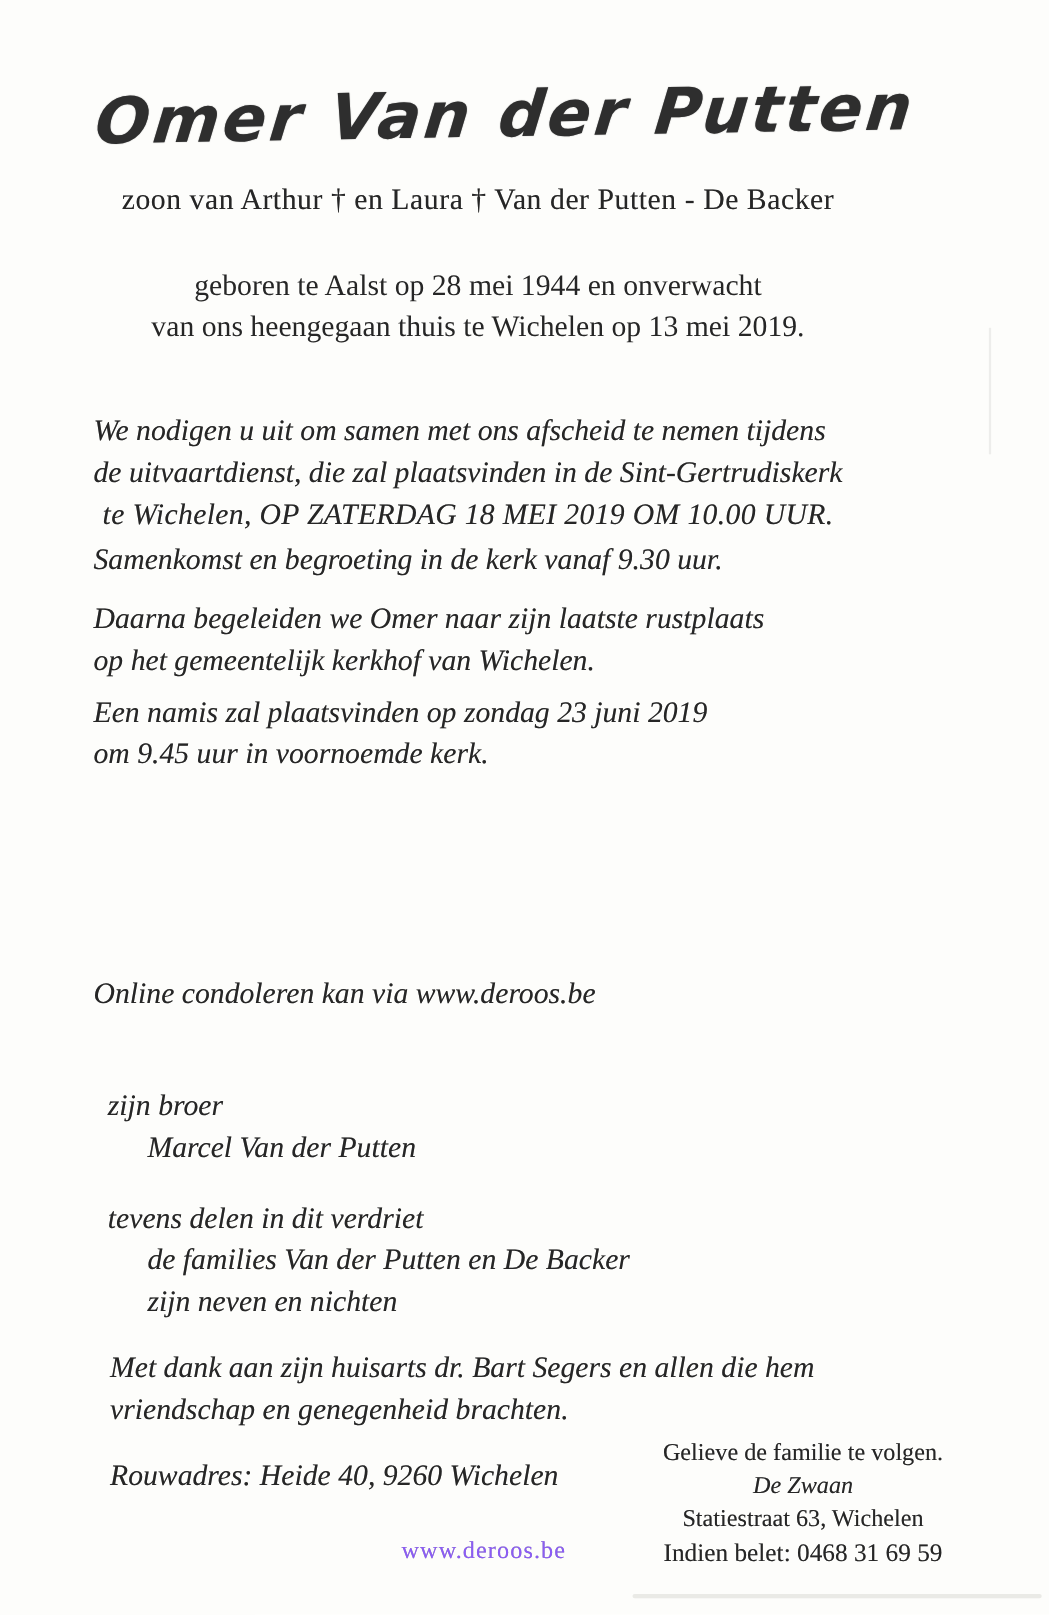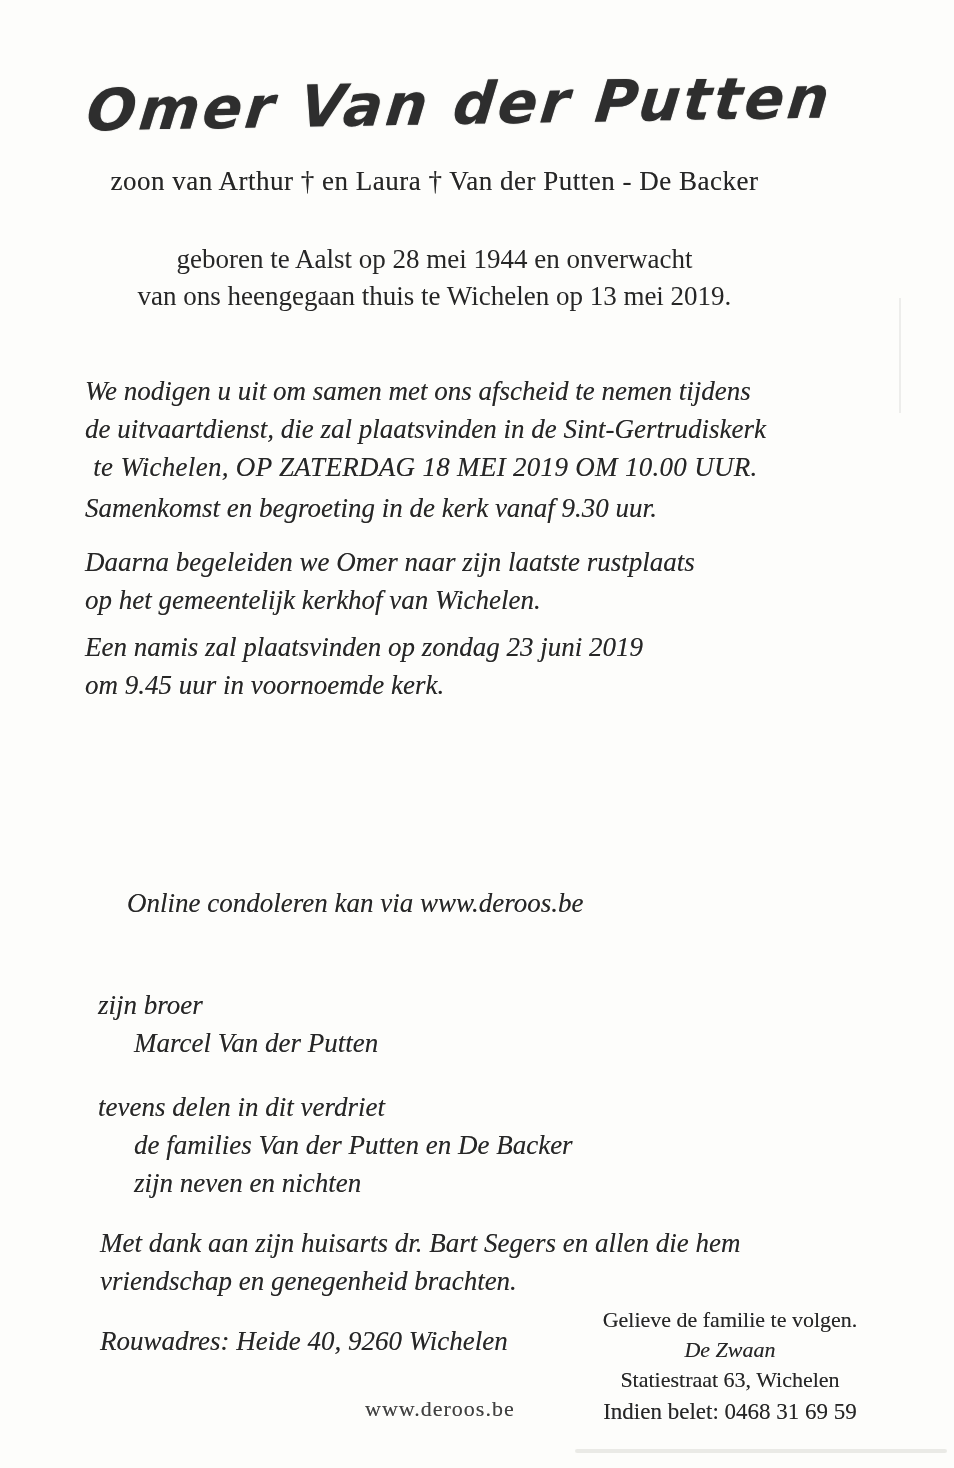--- a/index.html
+++ b/index.html
@@ -73,21 +73,21 @@
     line-height: 30px;
     text-shadow: 0 0 0.5px rgba(45,45,45,0.45);
   }
   .right-block .funeral-home-name { font-style: italic; }
   .right-block .phone-line { font-size: 23px; margin-top: 2px; }
   .website {
     top: 1396px;
     left: 365px;
     font-size: 22px;
     letter-spacing: 1px;
-    color: #404040;
+    color: #8b5cf6;
   }
   .artifact-vline {
     position: absolute;
     left: 899px;
     top: 298px;
     width: 2px;
     height: 115px;
     background: #ededeb;
   }
   .artifact-smudge {
@@ -129,21 +129,21 @@
     <div>Daarna begeleiden we Omer naar zijn laatste rustplaats</div>
     <div>op het gemeentelijk kerkhof van Wichelen.</div>
   </div>
 
   <div class="para" style="top:628px; left:85px;">
     <div>Een namis zal plaatsvinden op zondag 23 juni 2019</div>
     <div>om 9.45 uur in voornoemde kerk.</div>
   </div>
 
 
-  <div class="para" style="top:884px; left:85px;margin-left:42px;">
+  <div class="para" style="top:884px; left:85px;">
     <div>Online condoleren kan via www.deroos.be</div>
   </div>
 
   <div class="para" style="top:986px; left:98px;">
     <div>zijn broer</div>
     <div class="indent">Marcel Van der Putten</div>
   </div>
 
   <div class="para" style="top:1088px; left:98px;">
     <div>tevens delen in dit verdriet</div>

